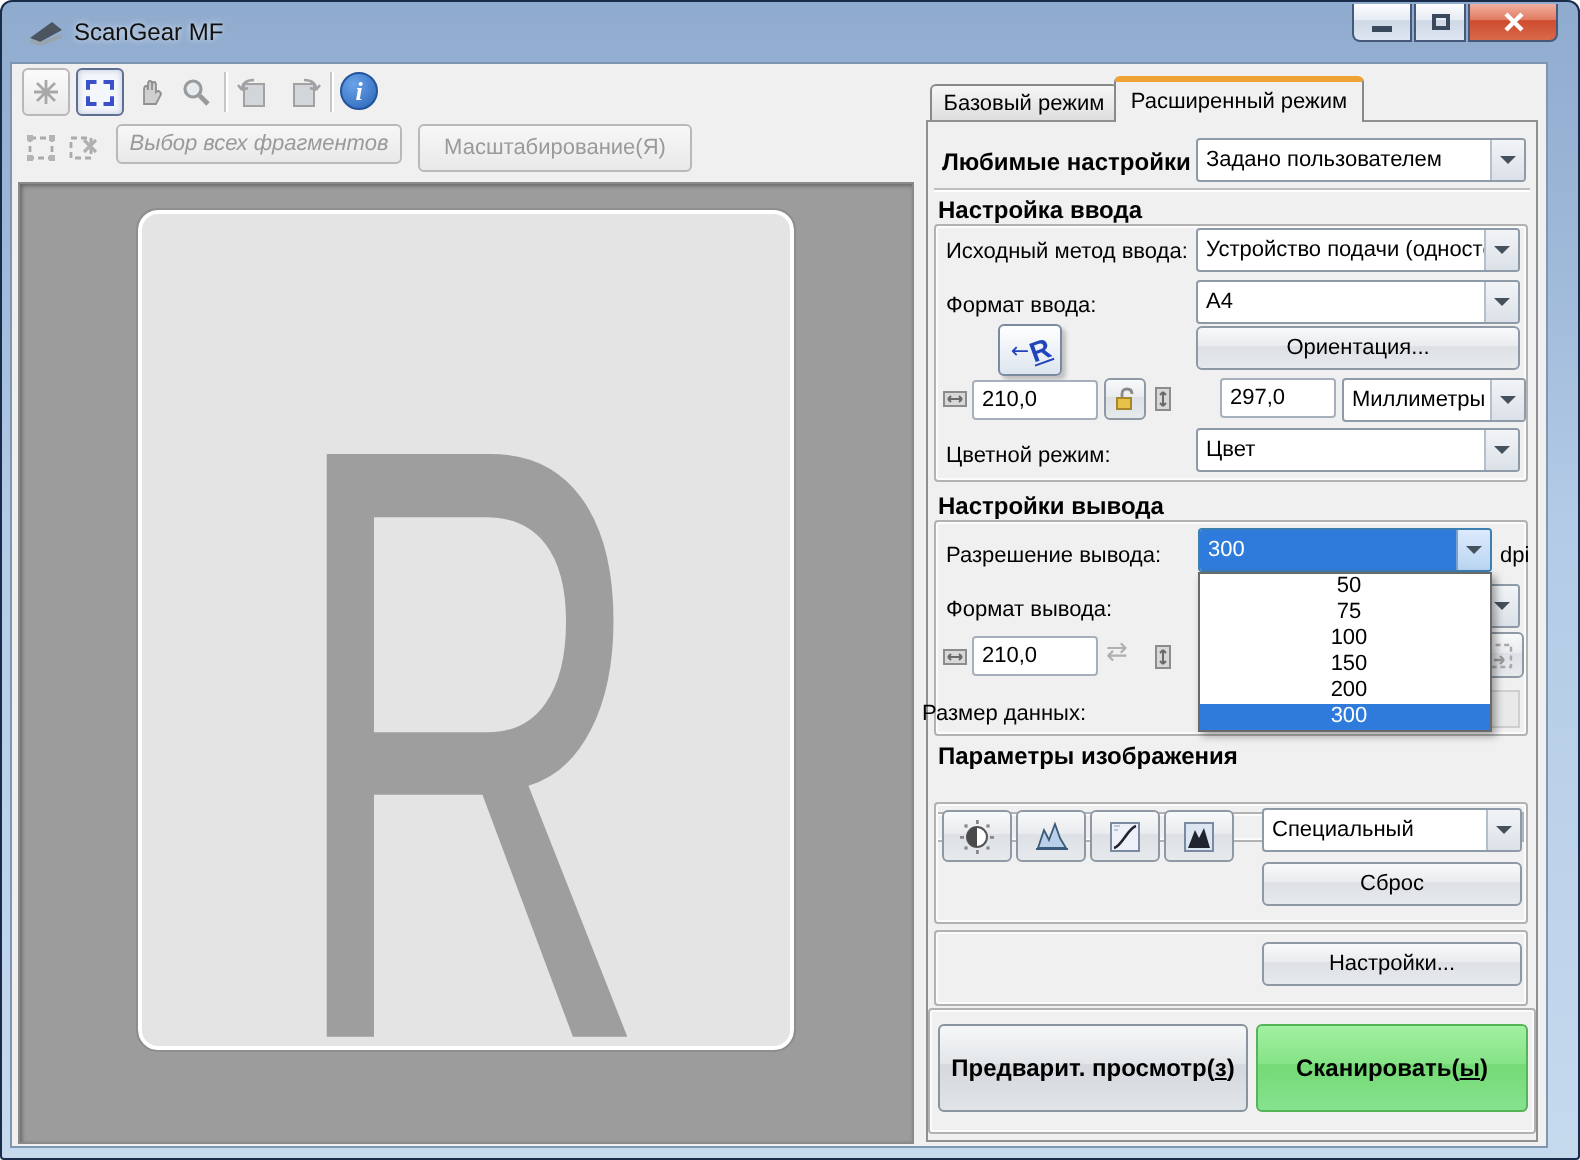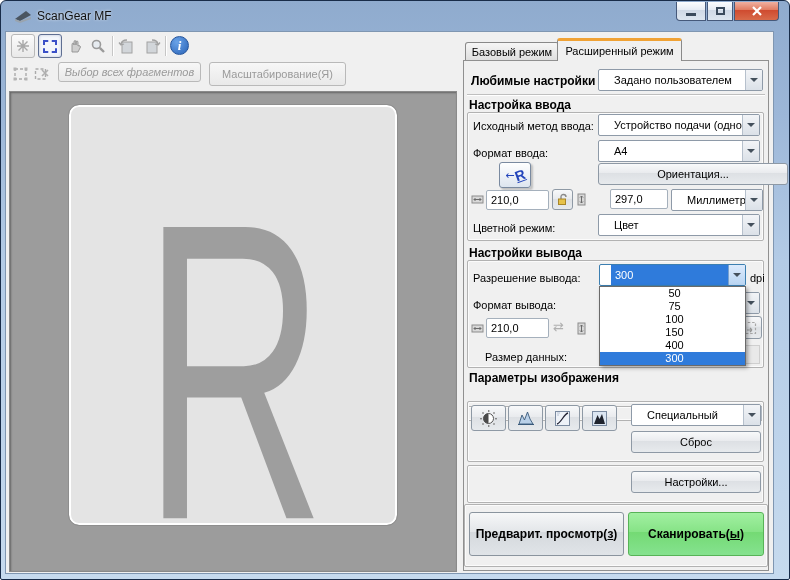--- a/index.html
+++ b/index.html
@@ -35,21 +35,21 @@
   
   .tab{border:1px solid #898989;border-bottom:none;border-radius:3px 3px 0 0;
     display:flex;align-items:center;justify-content:center;}
   .tab.inactive{background:linear-gradient(#f6f6f6,#dddddd);}
   .tab.active{background:#f0f0f0;border-top-width:3px;z-index:6;}
   .panel{background:#f0f0f0;border:1px solid #909090;}
   .sect{font-weight:bold;font-size:12px;}
   .lbl{white-space:nowrap;}
   .hr{border-top:1px solid #bfbfbf;border-bottom:1px solid #ffffff;height:2px;}
   .groupbox{border:1px solid #b2b2b2;border-radius:2px;box-shadow:inset 0 0 0 1px #fbfbfb;}
-  .combo{height:22px;background:#fff;border:1px solid #8e9aa8;border-radius:2px;display:flex;align-items:center;overflow:hidden;padding-left:11px;}
+  .combo{height:22px;background:#fff;border:1px solid #8e9aa8;border-radius:2px;display:flex;align-items:center;overflow:hidden;}
   .combo-text{padding-left:4px;flex:1;white-space:nowrap;overflow:hidden;}
   .combo-arrow{width:17px;align-self:stretch;border-left:1px solid #b6c0cc;
     background:linear-gradient(#f2f4f7,#dbe1e8);display:flex;align-items:center;justify-content:center;flex:none;}
   .combo-arrow.focus{background:linear-gradient(#dceafc,#b9d5f2);border-left:1px solid #7aa2cf;}
   .tri{width:0;height:0;border-left:4px solid transparent;border-right:4px solid transparent;border-top:4px solid #44505c;}
   .field{height:20px;border:1px solid #a5b0bc;border-radius:2px;background:#fff;
     font:11px "Liberation Sans",sans-serif;padding:0 4px;color:#000;}
   .btn{border:1px solid #8e99a5;border-radius:3px;
     background:linear-gradient(#f8f9fa,#e9ebee 45%,#dde0e4 46%,#e7eaed);
     display:flex;align-items:center;justify-content:center;}
@@ -198,21 +198,21 @@
     <span class="combo-arrow">
         <span class="tri"></span>
       </span>
   </div>
 
   <div class="abs" style="left:498px;top:161px;width:32px;height:26px;border:1px solid #7a8aa0;border-radius:3px;
        background:linear-gradient(#ffffff,#dde5ef);display:flex;align-items:center;justify-content:center;box-shadow:2px 2px 2px rgba(0,0,0,.2);">
     <span class="glyph" style="color:#2244bb;font-size:11px;">←</span>
     <span style="color:#2244bb;font-weight:bold;font-size:14px;transform:rotate(-20deg);text-decoration:underline;">R</span>
   </div>
-  <div class="abs btn" style="left:597px;top:162px;width:190px;height:22px;">
+  <div class="abs btn" style="left:597px;top:162px;width:162px;height:22px;">
     <span>Ориентация...</span>
   </div>
 
   <svg class="abs" style="left:470px;top:192px;" width="13" height="13">
     <rect x="1" y="3" width="11" height="7" fill="#d8d8d8" stroke="#8c8c8c"></rect>
     <path d="M3 6.5 H10 M3 6.5 L4.5 5 M3 6.5 L4.5 8 M10 6.5 L8.5 5 M10 6.5 L8.5 8" stroke="#6a6a6a" stroke-width="1"></path>
   </svg>
   <input class="abs field" style="left: 485px; top: 189px; width: 63px;" value="210,0">
   <div class="abs btn" style="left:551px;top:188px;width:21px;height:21px;">
     <svg width="13" height="13">
@@ -271,29 +271,29 @@
     <path d="M6.5 3 V10 M6.5 3 L5 4.5 M6.5 3 L8 4.5 M6.5 10 L5 8.5 M6.5 10 L8 8.5" stroke="#6a6a6a" stroke-width="1"></path>
   </svg>
   <input class="abs field" style="left: 598px; top: 317px; width: 63px; z-index: 0;">
   <div class="abs btn" style="left:736px;top:315px;width:25px;height:23px;z-index:1;">
     <svg width="15" height="14">
       <rect x="1.5" y="1.5" width="12" height="11" fill="none" stroke="#a8a8a8" stroke-width="1.2" stroke-dasharray="2.5 1.8"></rect>
       <path d="M5 9 H10 M10 9 L8 7 M10 9 L8 11" stroke="#9a9a9a" stroke-width="1.2" fill="none"></path>
     </svg>
   </div>
 
-  <div class="abs lbl" style="left:472px;top:350px;padding-left:12px;">Размер данных:</div>
+  <div class="abs lbl" style="left:448px;top:350px;padding-left:12px;">Размер данных:</div>
   <div class="abs" style="left:598px;top:344px;width:161px;height:19px;background:#e9e9e9;border:1px solid #cfcfcf;z-index:0;"></div>
 
   <div class="abs ddlist" style="left:598px;top:285px;width:147px;">
     <div class="dditem">50</div>
     <div class="dditem">75</div>
     <div class="dditem">100</div>
     <div class="dditem">150</div>
-    <div class="dditem">400</div>
+    <div class="dditem">200</div>
     <div class="dditem sel">300</div>
   </div>
 
   <div class="abs sect" style="left:468px;top:370px;">Параметры изображения</div>
 
   <div class="abs groupbox clipbox" style="left:466px;top:383px;width:297px;height:15px;">
     <div class="abs mark" style="left:8px;top:8px;width:8px;height:3px;"></div>
     <div class="abs mark" style="left:52px;top:8px;width:6px;height:3px;transform:skewX(-30deg);"></div>
     <div class="abs combo" style="left:164px;top:-8px;width:107px;height:19px;">
       <span class="combo-text">ВЫКЛ</span>

